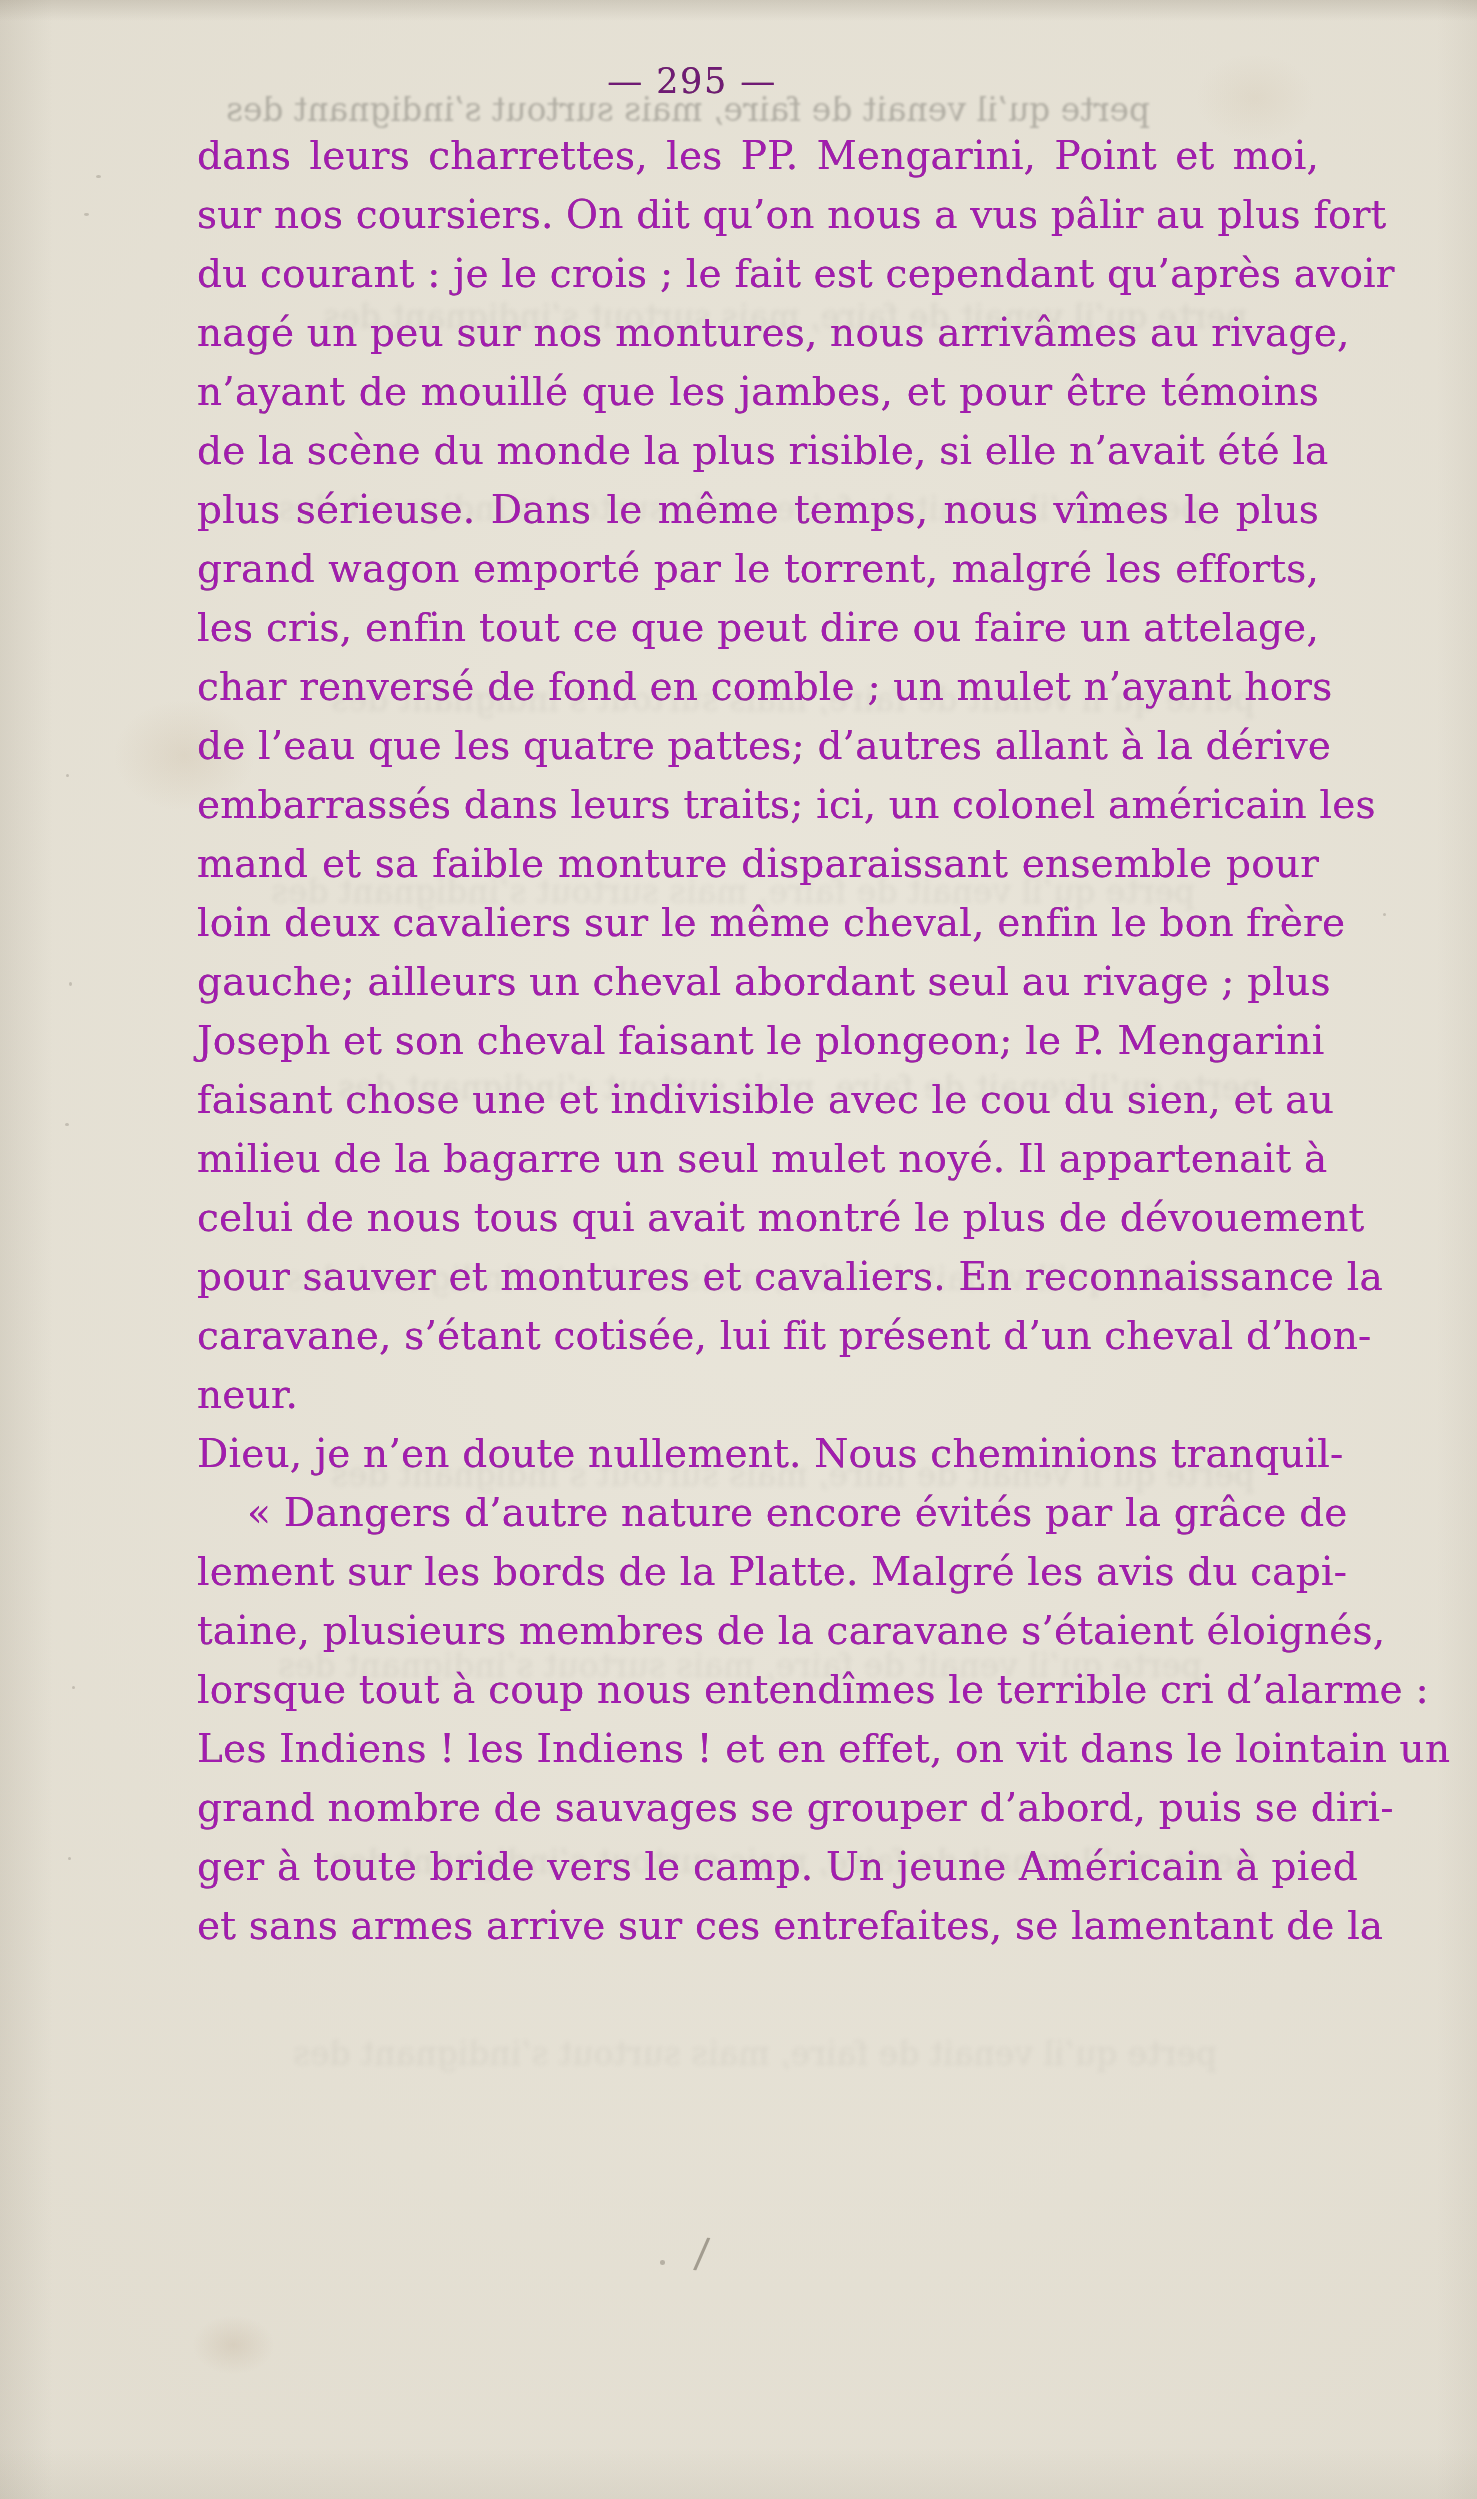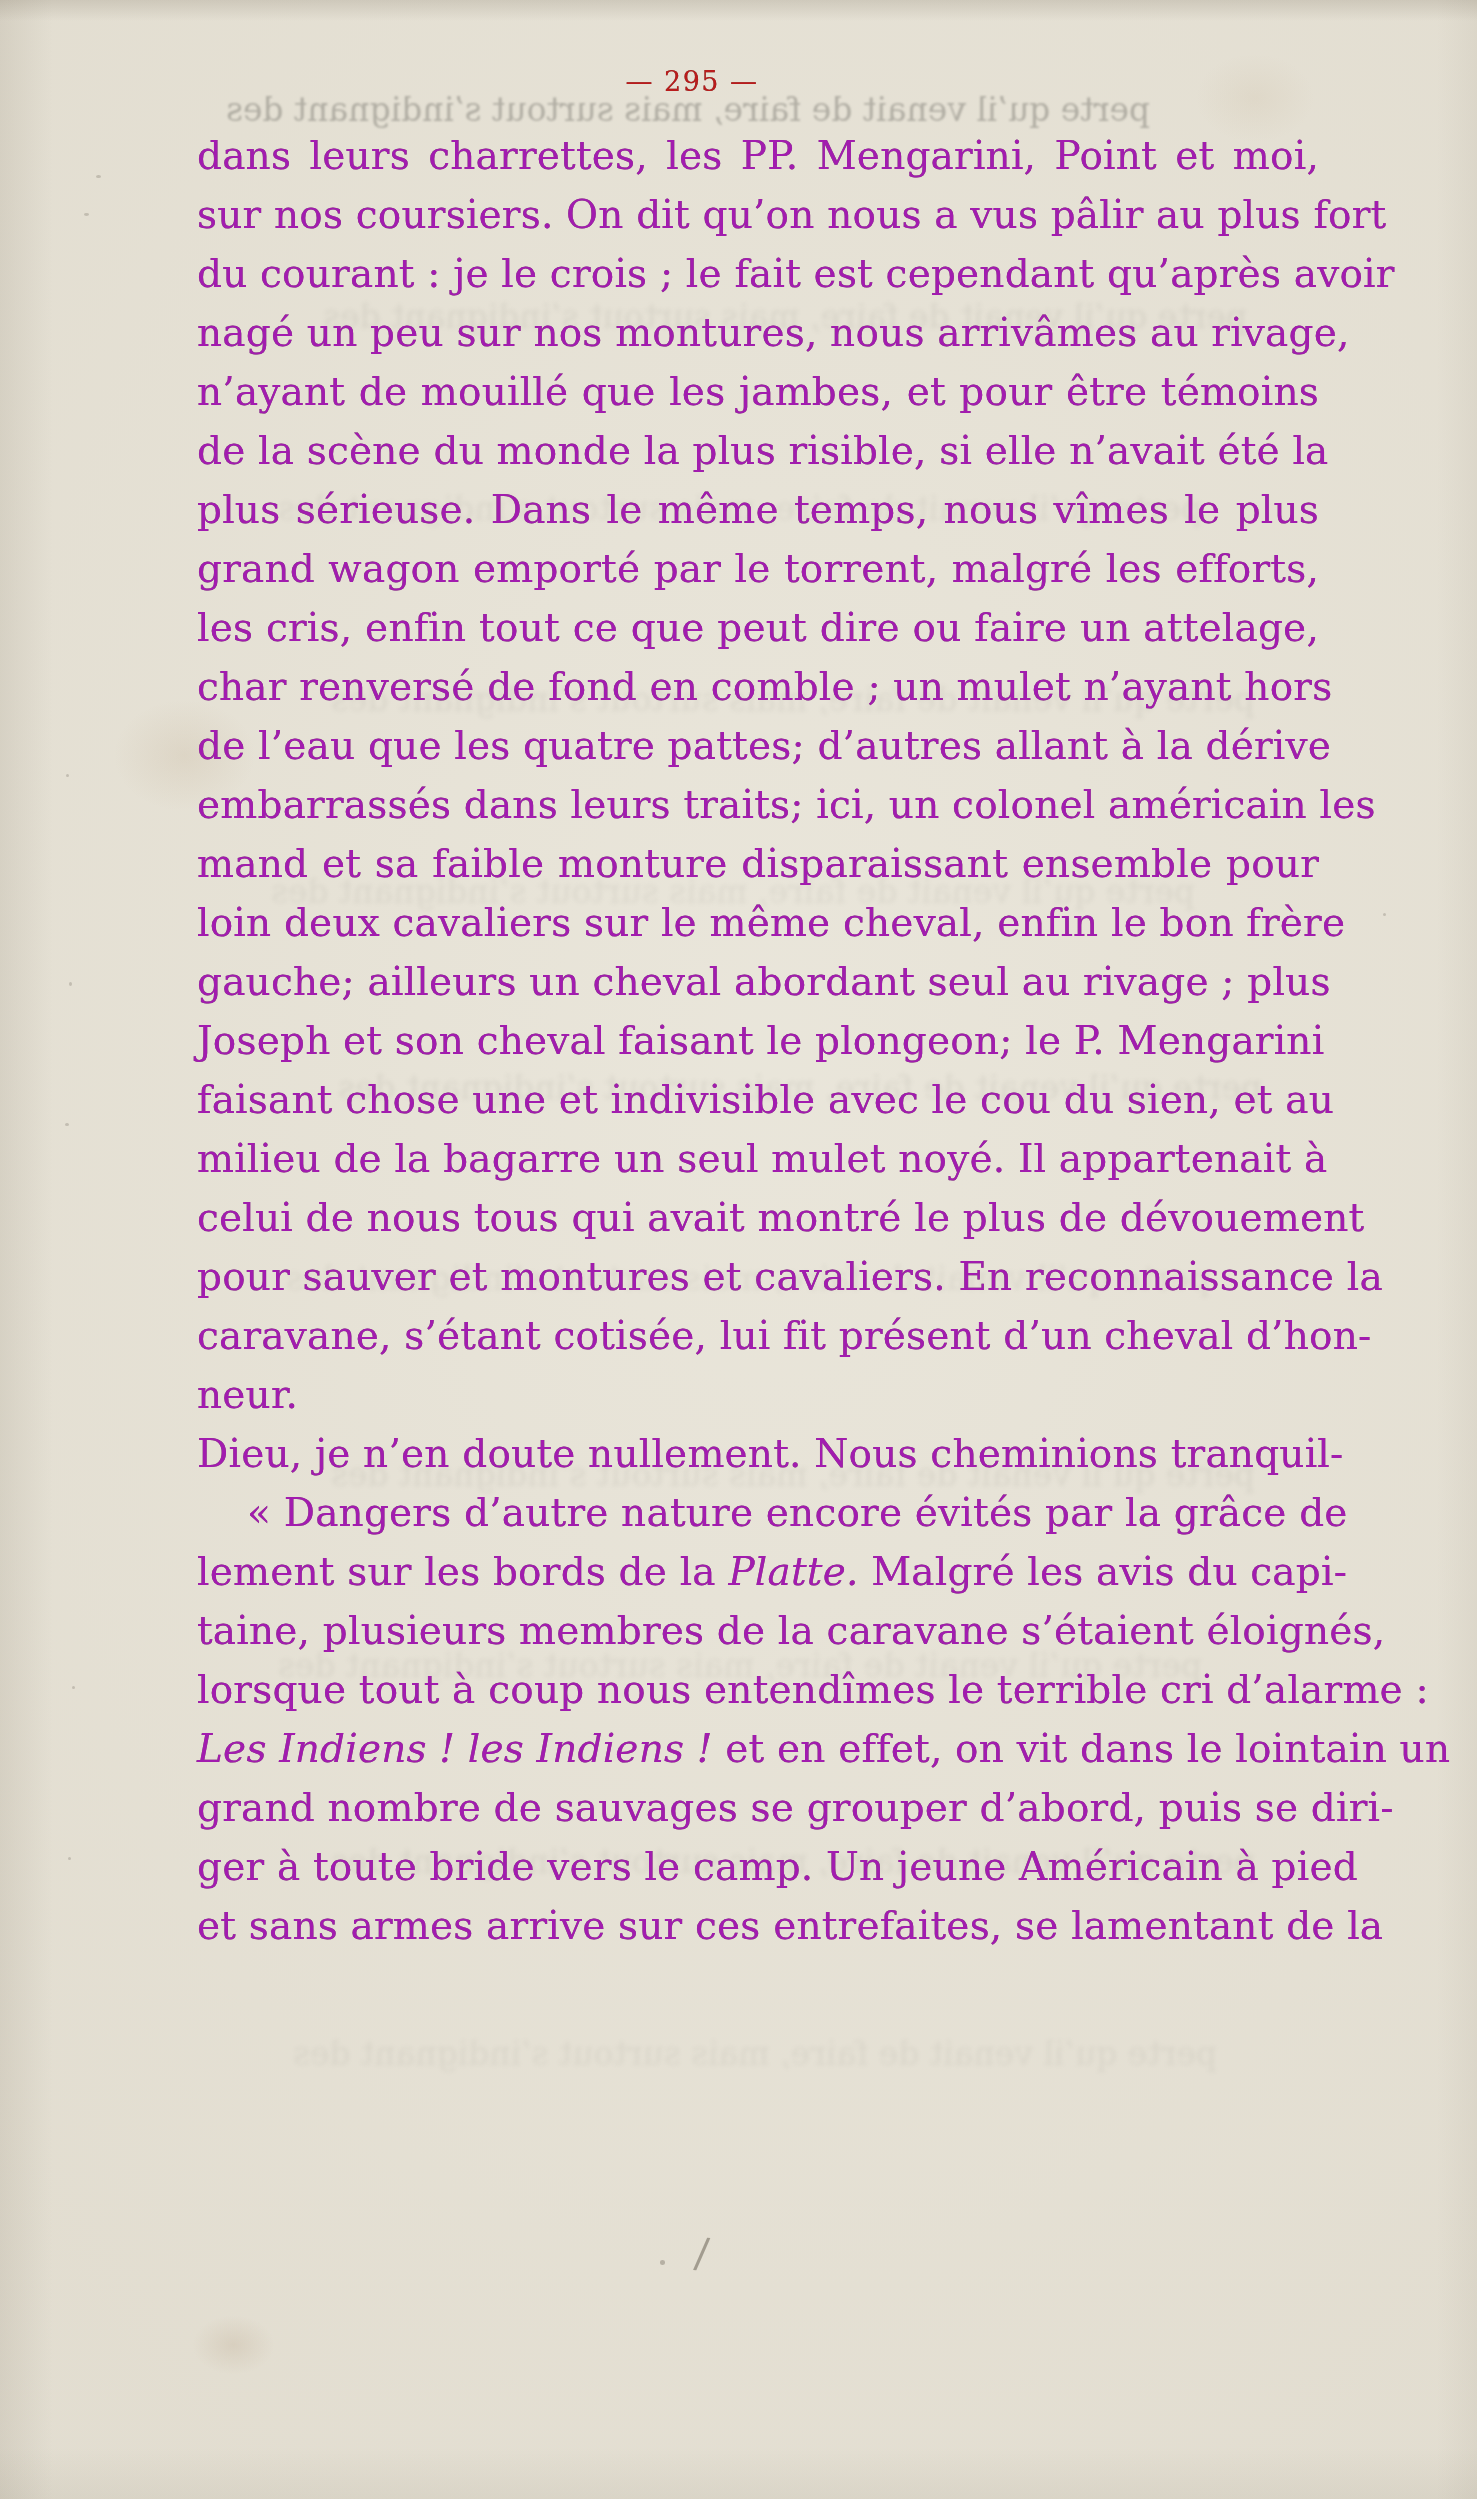--- a/index.html
+++ b/index.html
@@ -23,37 +23,37 @@
   .stain.s1{left:113px;top:699px;width:143px;height:113px;
     background:radial-gradient(ellipse, rgba(160,128,88,0.12), rgba(160,128,88,0) 70%);}
   .stain.s2{left:192px;top:2315px;width:83px;height:60px;
     background:radial-gradient(ellipse, rgba(150,118,82,0.14), rgba(150,118,82,0) 70%);}
   .stain.s3{left:1195px;top:53px;width:120px;height:90px;
     background:radial-gradient(ellipse, rgba(168,138,95,0.09), rgba(168,138,95,0) 70%);}
   .speck{position:absolute;border-radius:50%;background:#6b655a;pointer-events:none;}
 
   .page-number{
     position:absolute;top:59px;left:692px;transform:translateX(-50%);
-    font-size:27px;line-height:45px;letter-spacing:1.5px;
-    color:#b91c1c;white-space:nowrap;
+    font-size:35px;line-height:45px;letter-spacing:1.5px;
+    color:#701a75;white-space:nowrap;
     text-shadow:0 0 0.5px rgba(51,41,30,0.65);
   }
   .text-block{
     position:absolute;left:197px;top:126px;width:1122px;
     font-size:39px;color:#a21caf;
     text-shadow:0 0 0.5px rgba(53,43,31,0.65);
     letter-spacing:0.2px;
   }
   .line{
     height:59px;line-height:59px;white-space:nowrap;
     text-align:justify;text-align-last:justify;
   }
   .line.end{text-align-last:left;}
   .line.indent{text-indent:50px;}
-  .it{font-style:italic;}
+  .it{}
 
   .ghost-layer{position:absolute;inset:0;pointer-events:none;}
   .ghost{
     position:absolute;white-space:nowrap;
     font-size:33px;color:#7e7c74;
     transform:scaleX(-1);
     transform-origin:center;
   }
   .stray-slash{
     position:absolute;left:695px;top:2229px;

